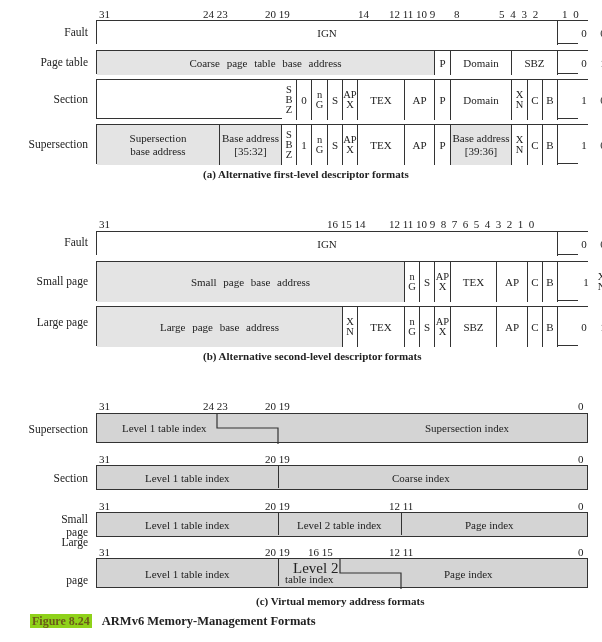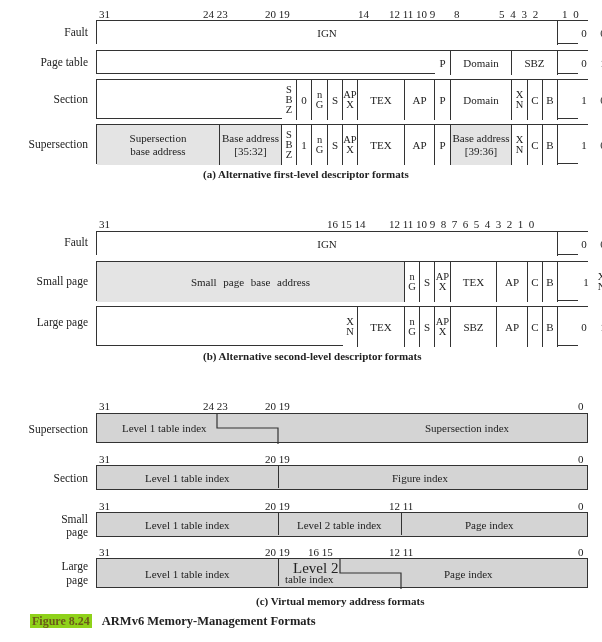--- a/index.html
+++ b/index.html
@@ -42,20 +42,21 @@
 <div class="row" style="top:20px;height:24px">
     <div class="frame" style="width: 492px; height: 24px;">
       <div class="cell white" style="left: 0px; width: 461px; height: 24px; white-space: pre; word-spacing: 4px;">IGN</div>
       <div class="cell white last" style="left: 461px; width: 31px; height: 24px; white-space: pre; word-spacing: 4px;">0  0</div>
     </div>
   </div>
 
 <span class="rowlabel" style="top:56px">Page table</span>
 <div class="row" style="top:50px;height:24px">
     <div class="frame" style="width: 492px; height: 24px;">
+      <div class="cell gray" style="left: 0px; width: 338px; height: 24px; white-space: pre; word-spacing: 4px;">Coarse page table base address</div>
       <div class="cell white" style="left: 338px; width: 16px; height: 24px; white-space: pre; word-spacing: 4px;">P</div>
       <div class="cell white" style="left: 354px; width: 61px; height: 24px; white-space: pre; word-spacing: 4px;">Domain</div>
       <div class="cell white" style="left: 415px; width: 46px; height: 24px; white-space: pre; word-spacing: 4px;">SBZ</div>
       <div class="cell white last" style="left: 461px; width: 31px; height: 24px; white-space: pre; word-spacing: 4px;">0  1</div>
     </div>
   </div>
 
 <span class="rowlabel" style="top:93px">Section</span>
 <div class="row" style="top:79px;height:40px">
     <div class="frame" style="width: 492px; height: 40px;">
@@ -196,20 +197,21 @@
           <span>X</span>
           <span>N</span>
         </div>
       </div>
     </div>
   </div>
 
 <span class="rowlabel" style="top:316px">Large page</span>
 <div class="row" style="top:306px;height:40px">
     <div class="frame" style="width: 492px; height: 40px;">
+      <div class="cell gray" style="left: 0px; width: 246px; height: 40px; white-space: pre; word-spacing: 4px;">Large page base address</div>
       <div class="cell white" style="left: 246px; width: 15px; height: 40px;">
         <div class="stack">
           <span>X</span>
           <span>N</span>
         </div>
       </div>
       <div class="cell white" style="left: 261px; width: 47px; height: 40px; white-space: pre; word-spacing: 4px;">TEX</div>
       <div class="cell white" style="left: 308px; width: 15px; height: 40px;">
         <div class="stack">
           <span>n</span>
@@ -246,21 +248,21 @@
   <span class="abs" style="left:328px;top:8px;font-size:11px">Supersection index</span>
 </div>
 
 <span class="bitnum" style="left:99px;top:453px">31</span>
 <span class="bitnum" style="left:265px;top:453px">20 19</span>
 <span class="bitnum" style="left:578px;top:453px">0</span>
 <span class="rowlabel" style="top:472px">Section</span>
 <div class="abs vgray" style="left:96px;top:465px;width:492px;height:25px;border:1.5px solid #333;box-sizing:border-box">
   <div class="divline" style="left:181px;top:0;width:1px;height:22px"></div>
   <span class="abs" style="left:48px;top:6px;font-size:11px">Level 1 table index</span>
-  <span class="abs" style="left:295px;top:6px;font-size:11px">Figure index</span>
+  <span class="abs" style="left:295px;top:6px;font-size:11px">Coarse index</span>
 </div>
 
 <span class="bitnum" style="left:99px;top:500px">31</span>
 <span class="bitnum" style="left:265px;top:500px">20 19</span>
 <span class="bitnum" style="left:389px;top:500px">12 11</span>
 <span class="bitnum" style="left:578px;top:500px">0</span>
 <span class="rowlabel" style="top:513px">Small</span>
 <span class="rowlabel" style="top:526px">page</span>
 <div class="abs vgray" style="left:96px;top:512px;width:492px;height:25px;border:1.5px solid #333;box-sizing:border-box">
   <div class="divline" style="left:181px;top:0;width:1px;height:22px"></div>
@@ -268,21 +270,21 @@
   <span class="abs" style="left:48px;top:6px;font-size:11px">Level 1 table index</span>
   <span class="abs" style="left:200px;top:6px;font-size:11px">Level 2 table index</span>
   <span class="abs" style="left:368px;top:6px;font-size:11px">Page index</span>
 </div>
 
 <span class="bitnum" style="left:99px;top:546px">31</span>
 <span class="bitnum" style="left:265px;top:546px">20 19</span>
 <span class="bitnum" style="left:308px;top:546px">16 15</span>
 <span class="bitnum" style="left:389px;top:546px">12 11</span>
 <span class="bitnum" style="left:578px;top:546px">0</span>
-<span class="rowlabel" style="top:560px">Large</span>
+<span class="rowlabel" style="top:536px">Large</span>
 <span class="rowlabel" style="top:574px">page</span>
 <div class="abs vgray" style="left:96px;top:558px;width:492px;height:30px;border:1.5px solid #333;box-sizing:border-box">
   <div class="divline" style="left:181px;top:0;width:1px;height:27px"></div>
   <svg class="abs" style="left:0;top:0" width="492" height="30">
     <polyline points="243,-2 243,14 304,14 304,30" fill="none" stroke="#333" stroke-width="1.2"></polyline>
   </svg>
   <span class="abs" style="left:48px;top:9px;font-size:11px">Level 1 table index</span>
   <span class="abs" style="left:196px;top:1px;font-size:15px">Level 2</span>
   <span class="abs" style="left:188px;top:14px;font-size:11px">table index</span>
   <span class="abs" style="left:347px;top:9px;font-size:11px">Page index</span>

